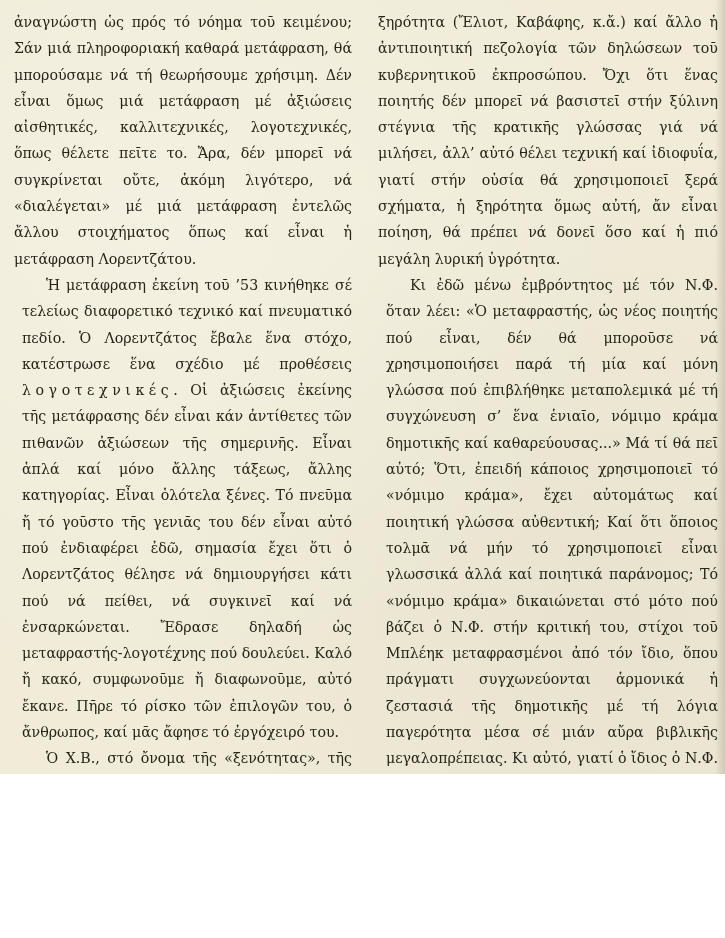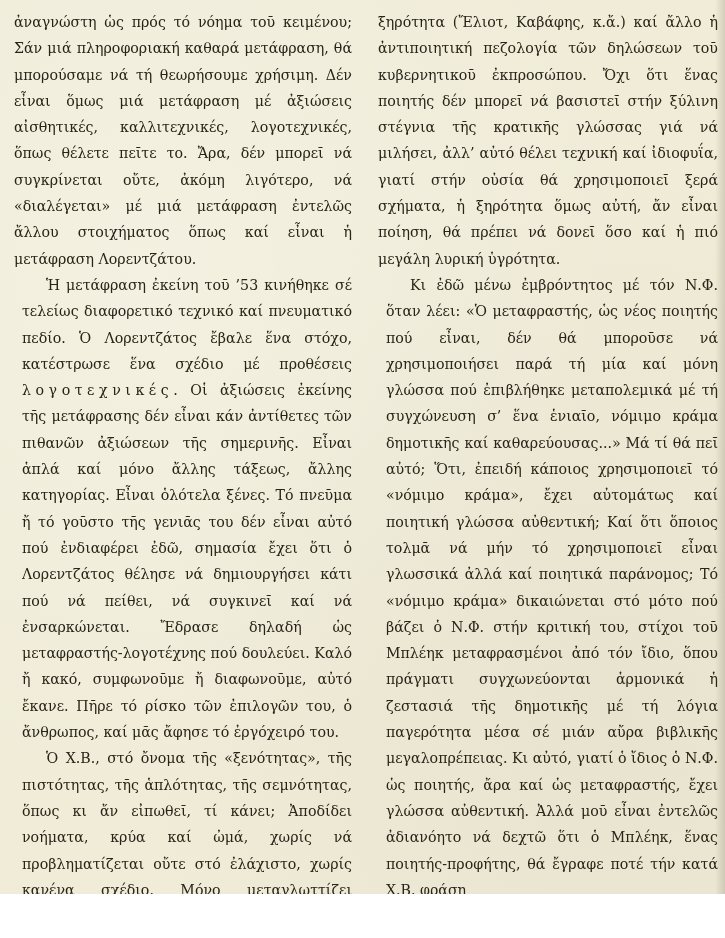--- a/index.html
+++ b/index.html
@@ -1,20 +1,20 @@
 <!DOCTYPE html>
 <html lang="el"><head>
 <meta charset="utf-8">
 <style>
   html, body { margin: 0; padding: 0; background: #ffffff; }
 
   .page {
     position: relative;
     width: 725px;
-    height: 894px;
+    height: 774px;
     box-sizing: border-box;
     background: #f0ecd8;
     background-image:
       radial-gradient(ellipse at 20% 30%, rgba(255,255,255,0.25), rgba(255,255,255,0) 60%),
       radial-gradient(ellipse at 85% 80%, rgba(120,110,80,0.07), rgba(120,110,80,0) 55%);
     color: #282418;
     font-family: "DejaVu Serif", serif;
     font-size: 14.2px;
     line-height: 26.3px;
     padding: 9px 7px 0 14px;

